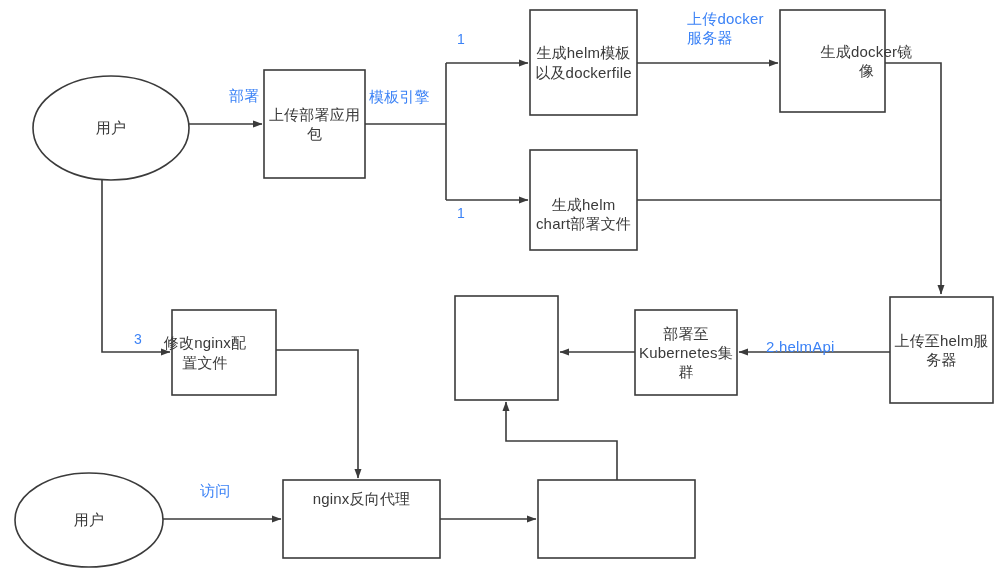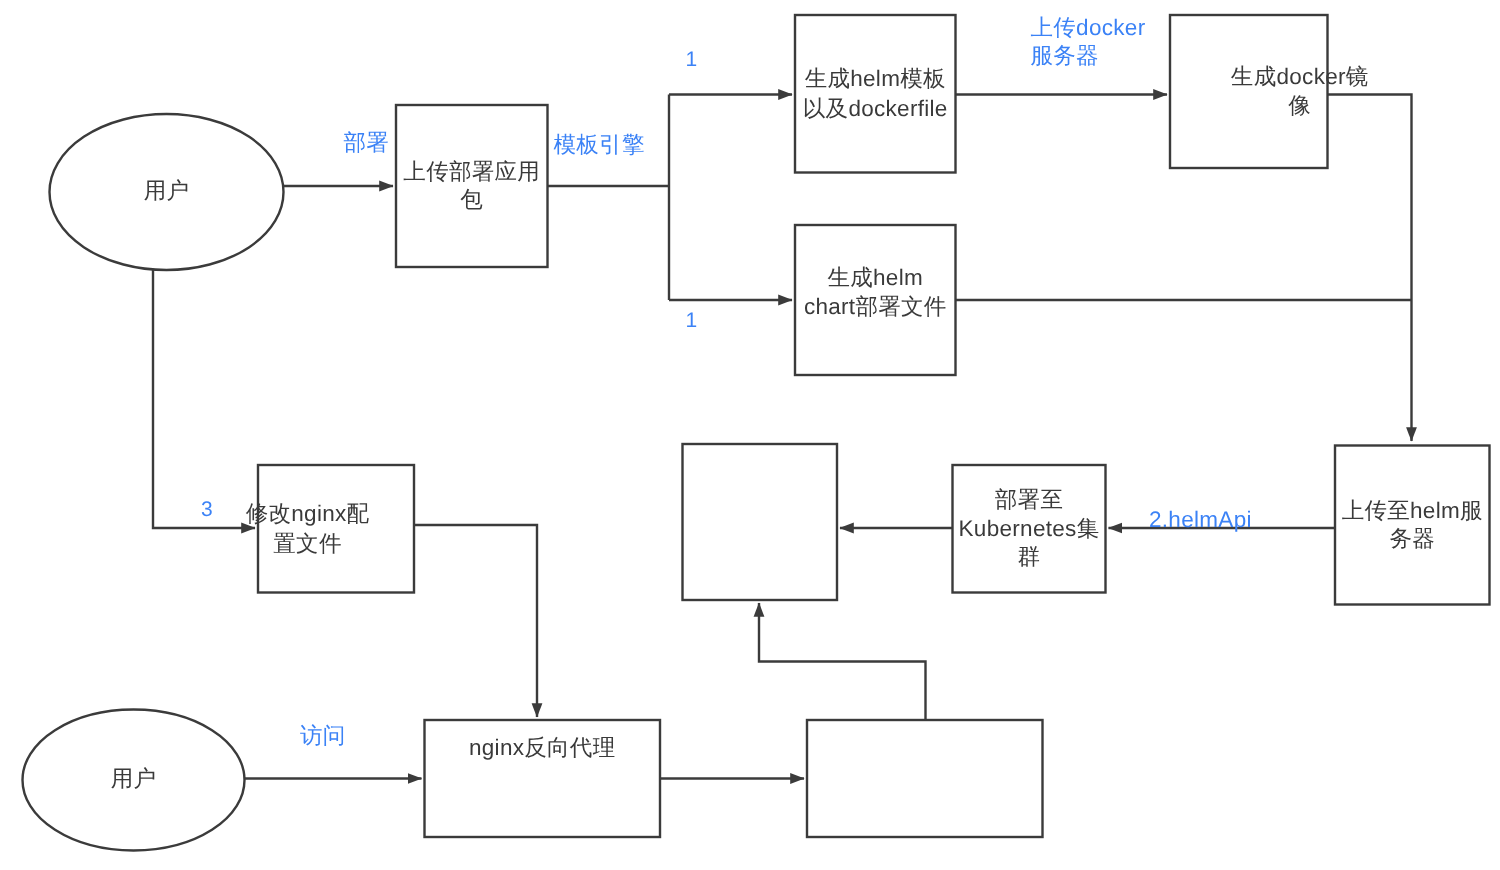--- a/index.html
+++ b/index.html
@@ -134,21 +134,21 @@
 
   <div class="node-label" style="left:264px; top:70px; width:101px; height:108px;">上传部署应用
 包</div>
 
   <div class="node-label" style="left:528px; top:10px; width:111px; height:105px;">生成helm模板
 以及dockerfile</div>
 
   <div class="node-label" style="left:780px; top:10px; width:105px; height:102px;padding-left:34px;">生成docker镜
 像</div>
 
-  <div class="node-label" style="left:528px; top:139px; width:111px; height:112px;">生成helm
+  <div class="node-label" style="left:528px; top:158px; width:111px; height:112px;">生成helm
 chart部署文件</div>
 
   <div class="node-label" style="left:890px; top:297px; width:103px; height:106px;">上传至helm服
 务器</div>
 
   <div class="node-label" style="left:633px; top:310px; width:106px; height:85px;">部署至
 Kubernetes集
 群</div>
 
 

